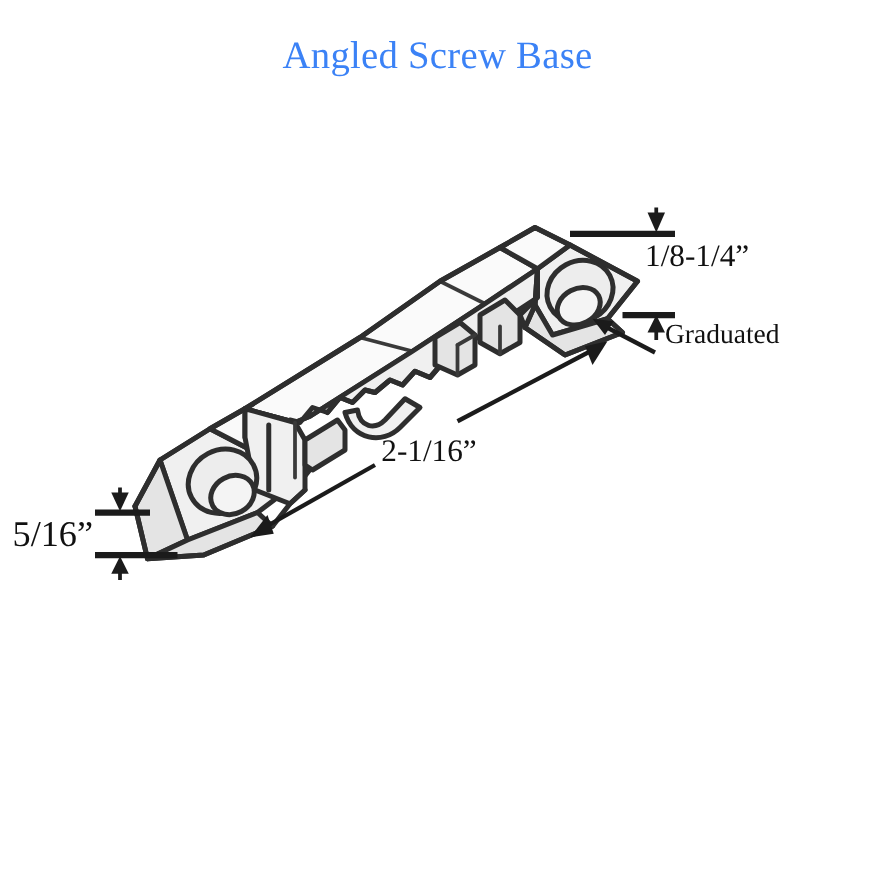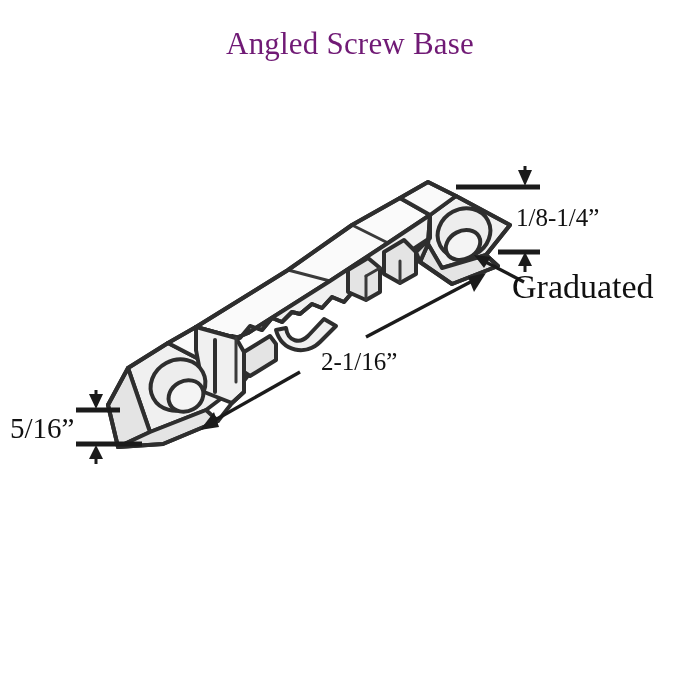--- a/index.html
+++ b/index.html
@@ -17,53 +17,51 @@
     font-family: "Liberation Serif", "DejaVu Serif", serif;
   }
   #title {
     position: absolute;
     top: 26px;
     left: 0;
     width: 700px;
     text-align: center;
     font-size: 31px;
     font-weight: 400;
-    color: #701a75;
+    color: #3b82f6;
     letter-spacing: 0.2px;
     font-family: "Liberation Serif", "DejaVu Serif", serif;
   }
   .dim-label {
     position: absolute;
     color: #111111;
     font-family: "Liberation Serif", "DejaVu Serif", serif;
     white-space: nowrap;
   }
   #label-top-right {
     left: 516px;
-    top: 204px;
+    top: 192px;
     font-size: 25px;
   }
   #label-graduated {
-    left: 512px;
+    left: 532px;
     top: 254px;
-    font-size: 34px;
+    font-size: 22px;
     line-height: 1.22;
     text-align: left;
-    margin-top: 12px;
   }
   #label-graduated .ln2 {
     display: block;
     text-align: center;
     padding-left: 2px;
   }
   #label-length {
     left: 305px;
     top: 348px;
     font-size: 25px;
-    margin-left: 16px;
   }
   #label-bottom-left {
     left: 10px;
     top: 412px;
     font-size: 29px;
   }
   svg#drawing {
     position: absolute;
     left: 0;
     top: 0;

